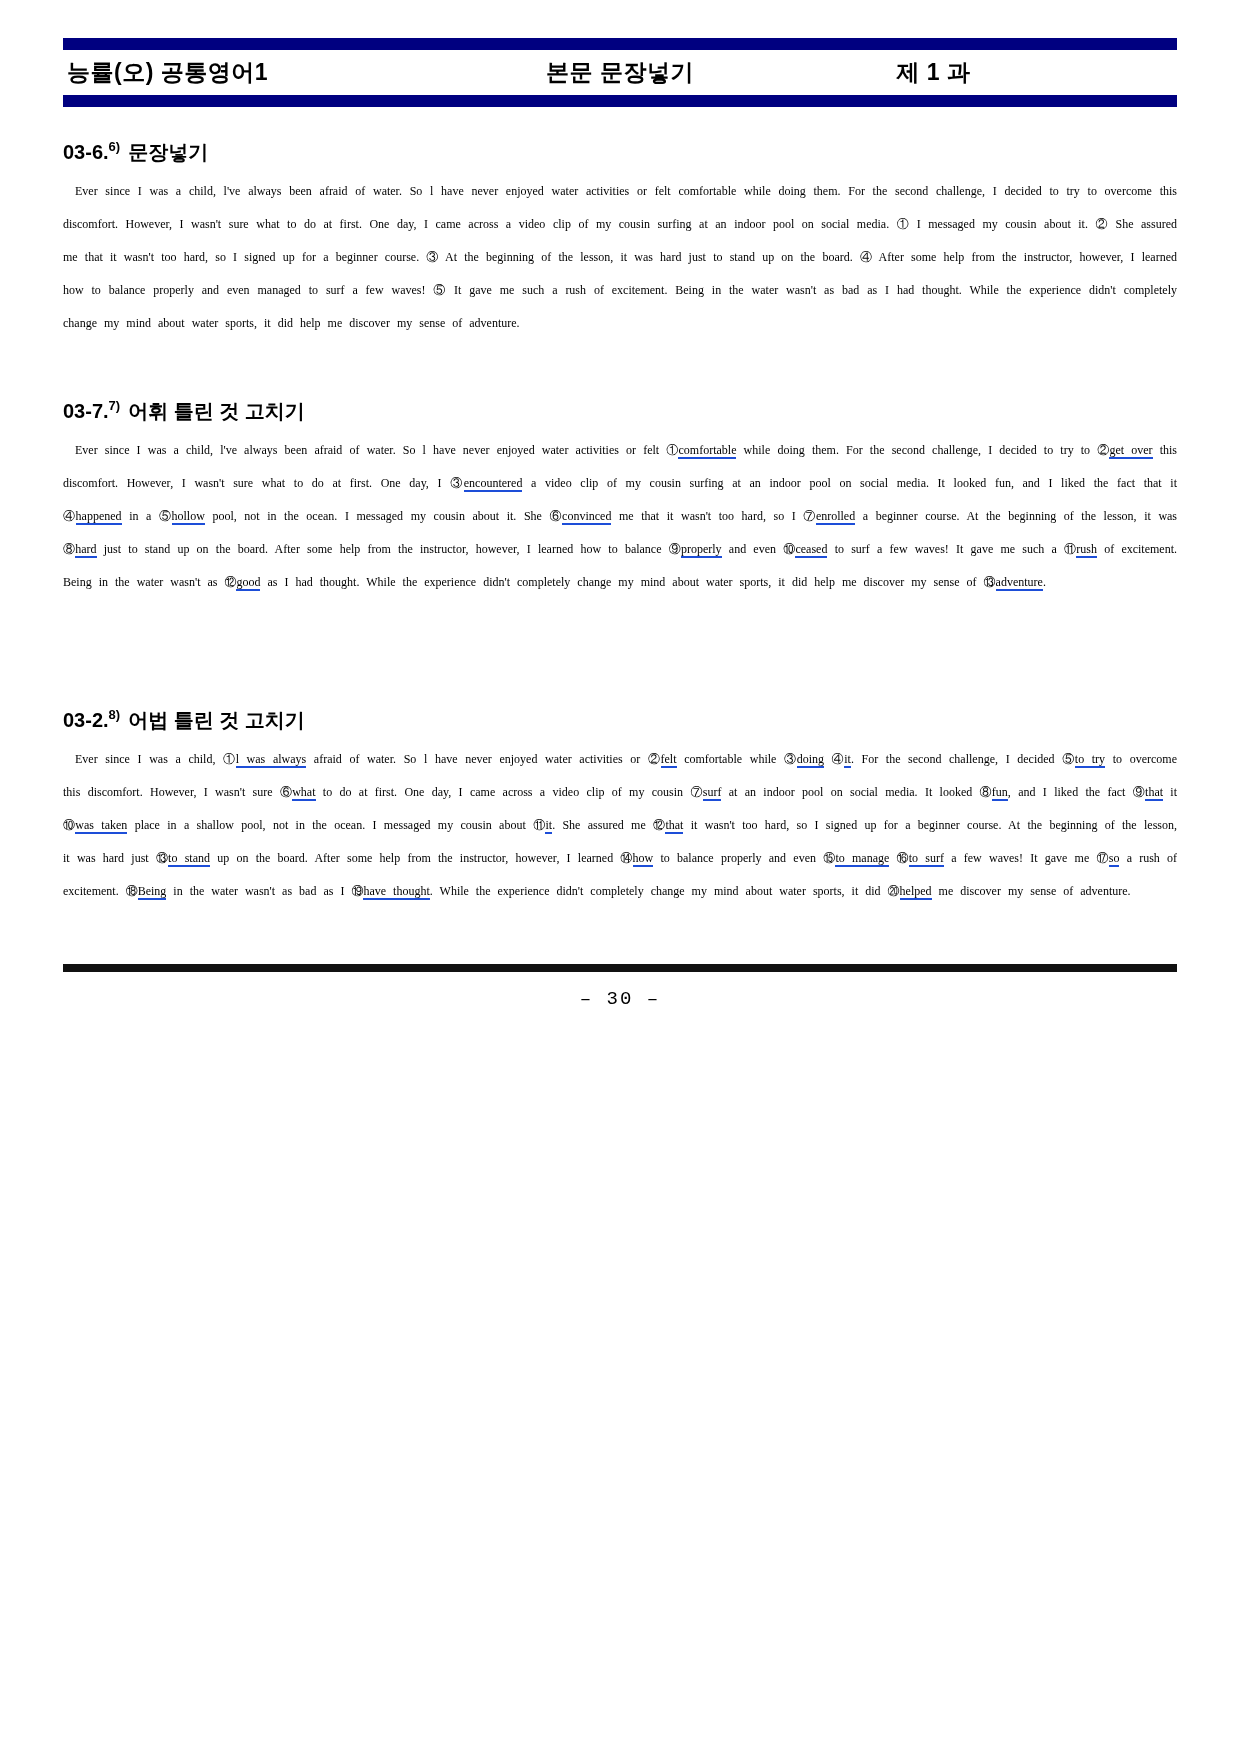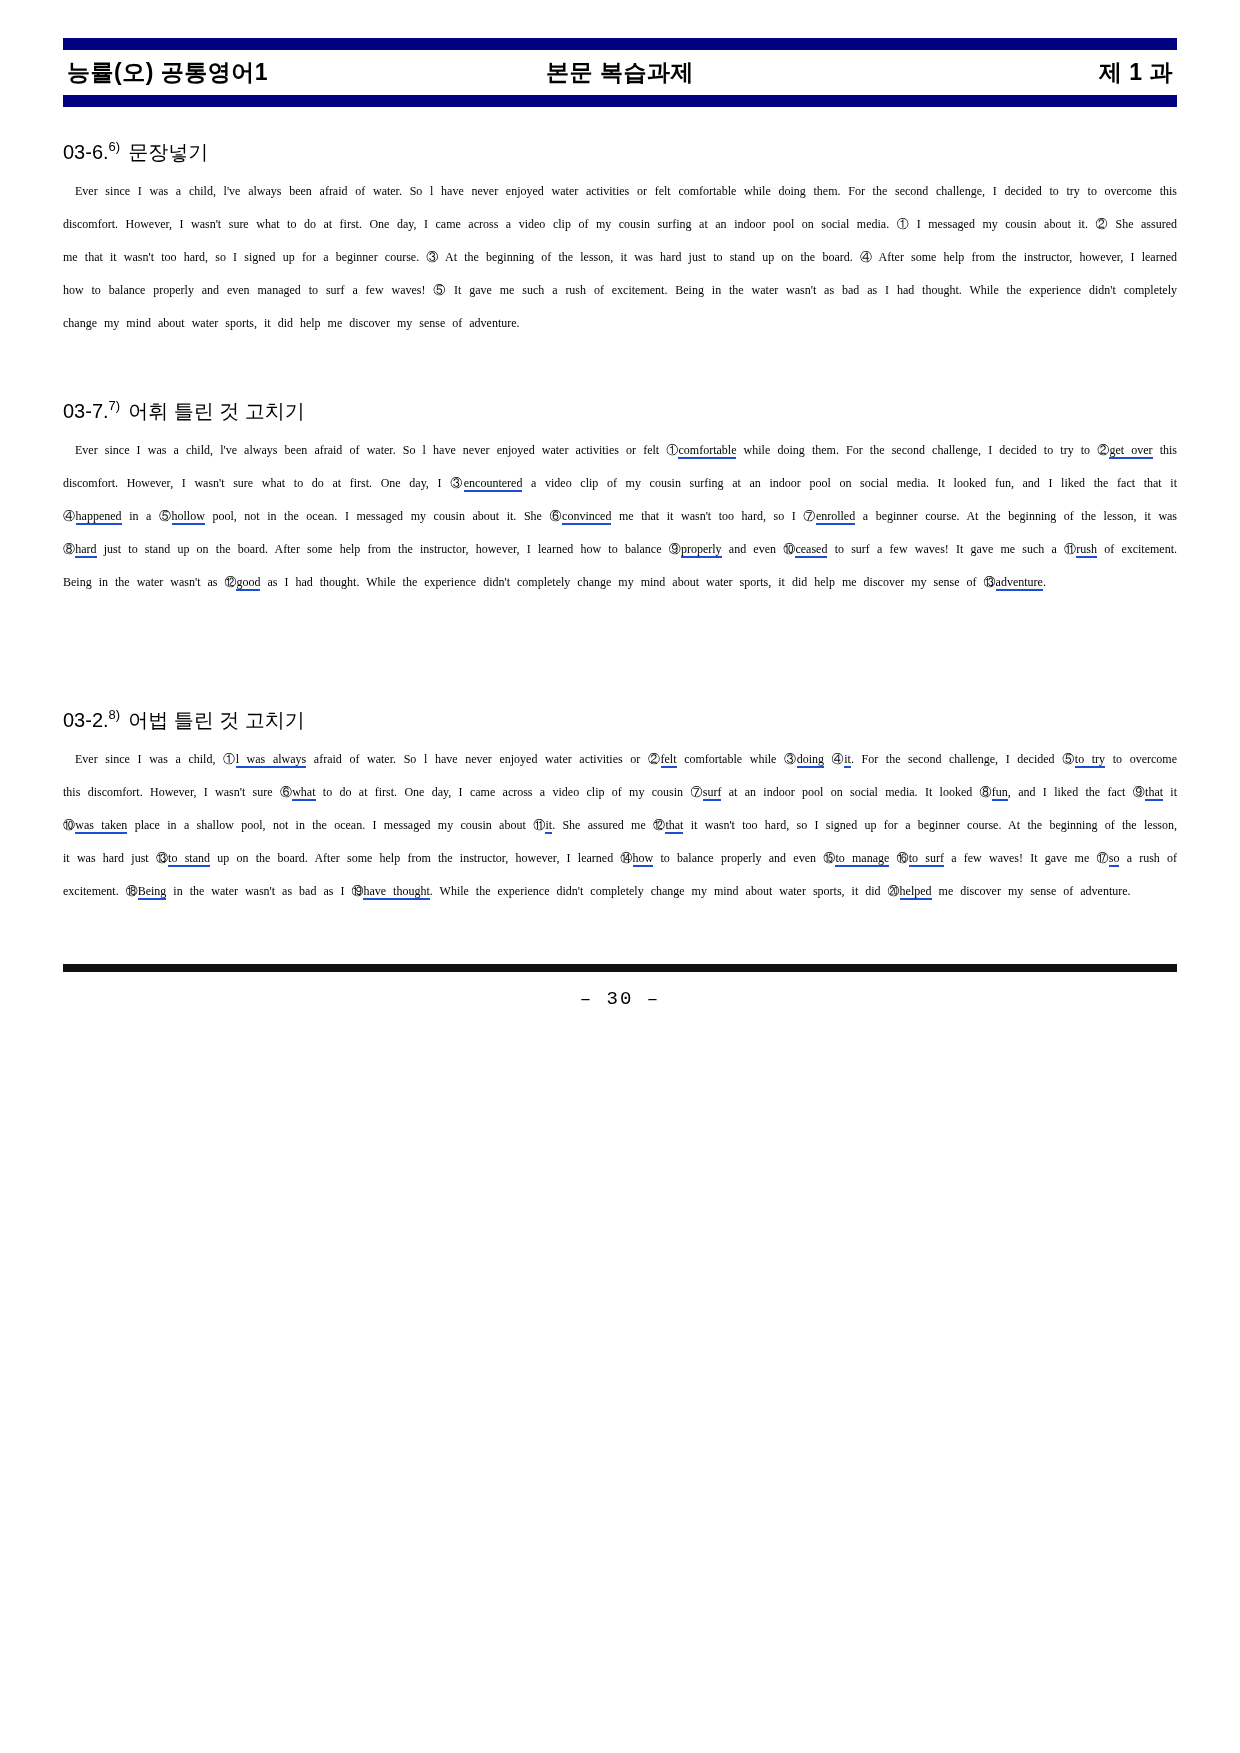--- a/index.html
+++ b/index.html
@@ -23,28 +23,28 @@
     grid-template-columns:1fr auto 1fr;
     align-items:center;
     padding:7px 4px;
     font-family:"Liberation Sans","DejaVu Sans",sans-serif;
     font-weight:bold;
     font-size:23px;
     letter-spacing:0.5px;
   }
   .header-row .left{text-align:left;}
   .header-row .center{text-align:center;}
-  .header-row .right{text-align:right;}
+  .header-row .right{text-align:center;}
   
   main{display:block;margin-top:32px;}
   section{display:block;}
   .sec-title{
     font-family:"Liberation Sans","DejaVu Sans",sans-serif;
     font-size:20px;
-    font-weight:normal;
+    font-weight:bold;
     margin:0 0 10px 0;
     line-height:26px;
   }
   .sec-title sup{font-size:13px;line-height:0;}
   .sec-kr{margin-left:8px;}
   .given{
     font-size:20px;
     line-height:30px;
     margin:0 0 36px 0;
     word-spacing:3px;
@@ -72,21 +72,21 @@
 </style>
 </head>
 <body>
 
 <div class="page">
 
   <header>
     <div class="rule"></div>
     <div class="header-row">
       <span class="left">능률(오) 공통영어1</span>
-      <span class="center">본문 복습과제</span>
+      <span class="center">본문 문장넣기</span>
       <span class="right">제 1 과</span>
     </div>
     <div class="rule"></div>
   </header>
 
   <main>
 
     <section class="sec-1">
       <h2 class="sec-title"><span class="sec-num">03-6.</span><sup>6)</sup><span class="sec-kr">문장넣기</span></h2>
       <p class="body-para"><span>Ever since I was a child, l've always been afraid of water. So l have never enjoyed water activities or felt comfortable while doing them. For the second challenge, I decided to try to overcome this discomfort. However, I wasn't sure what to do at first. One day, I came across a video clip of my cousin surfing at an indoor pool on social media. ① I messaged my cousin about it. ② She assured me that it wasn't too hard, so I signed up for a beginner course. ③ At the beginning of the lesson, it was hard just to stand up on the board. ④ After some help from the instructor, however, I learned how to balance properly and even managed to surf a few waves! ⑤ It gave me such a rush of excitement. Being in the water wasn't as bad as I had thought. While the experience didn't completely change my mind about water sports, it did help me discover my sense of adventure.</span></p>

